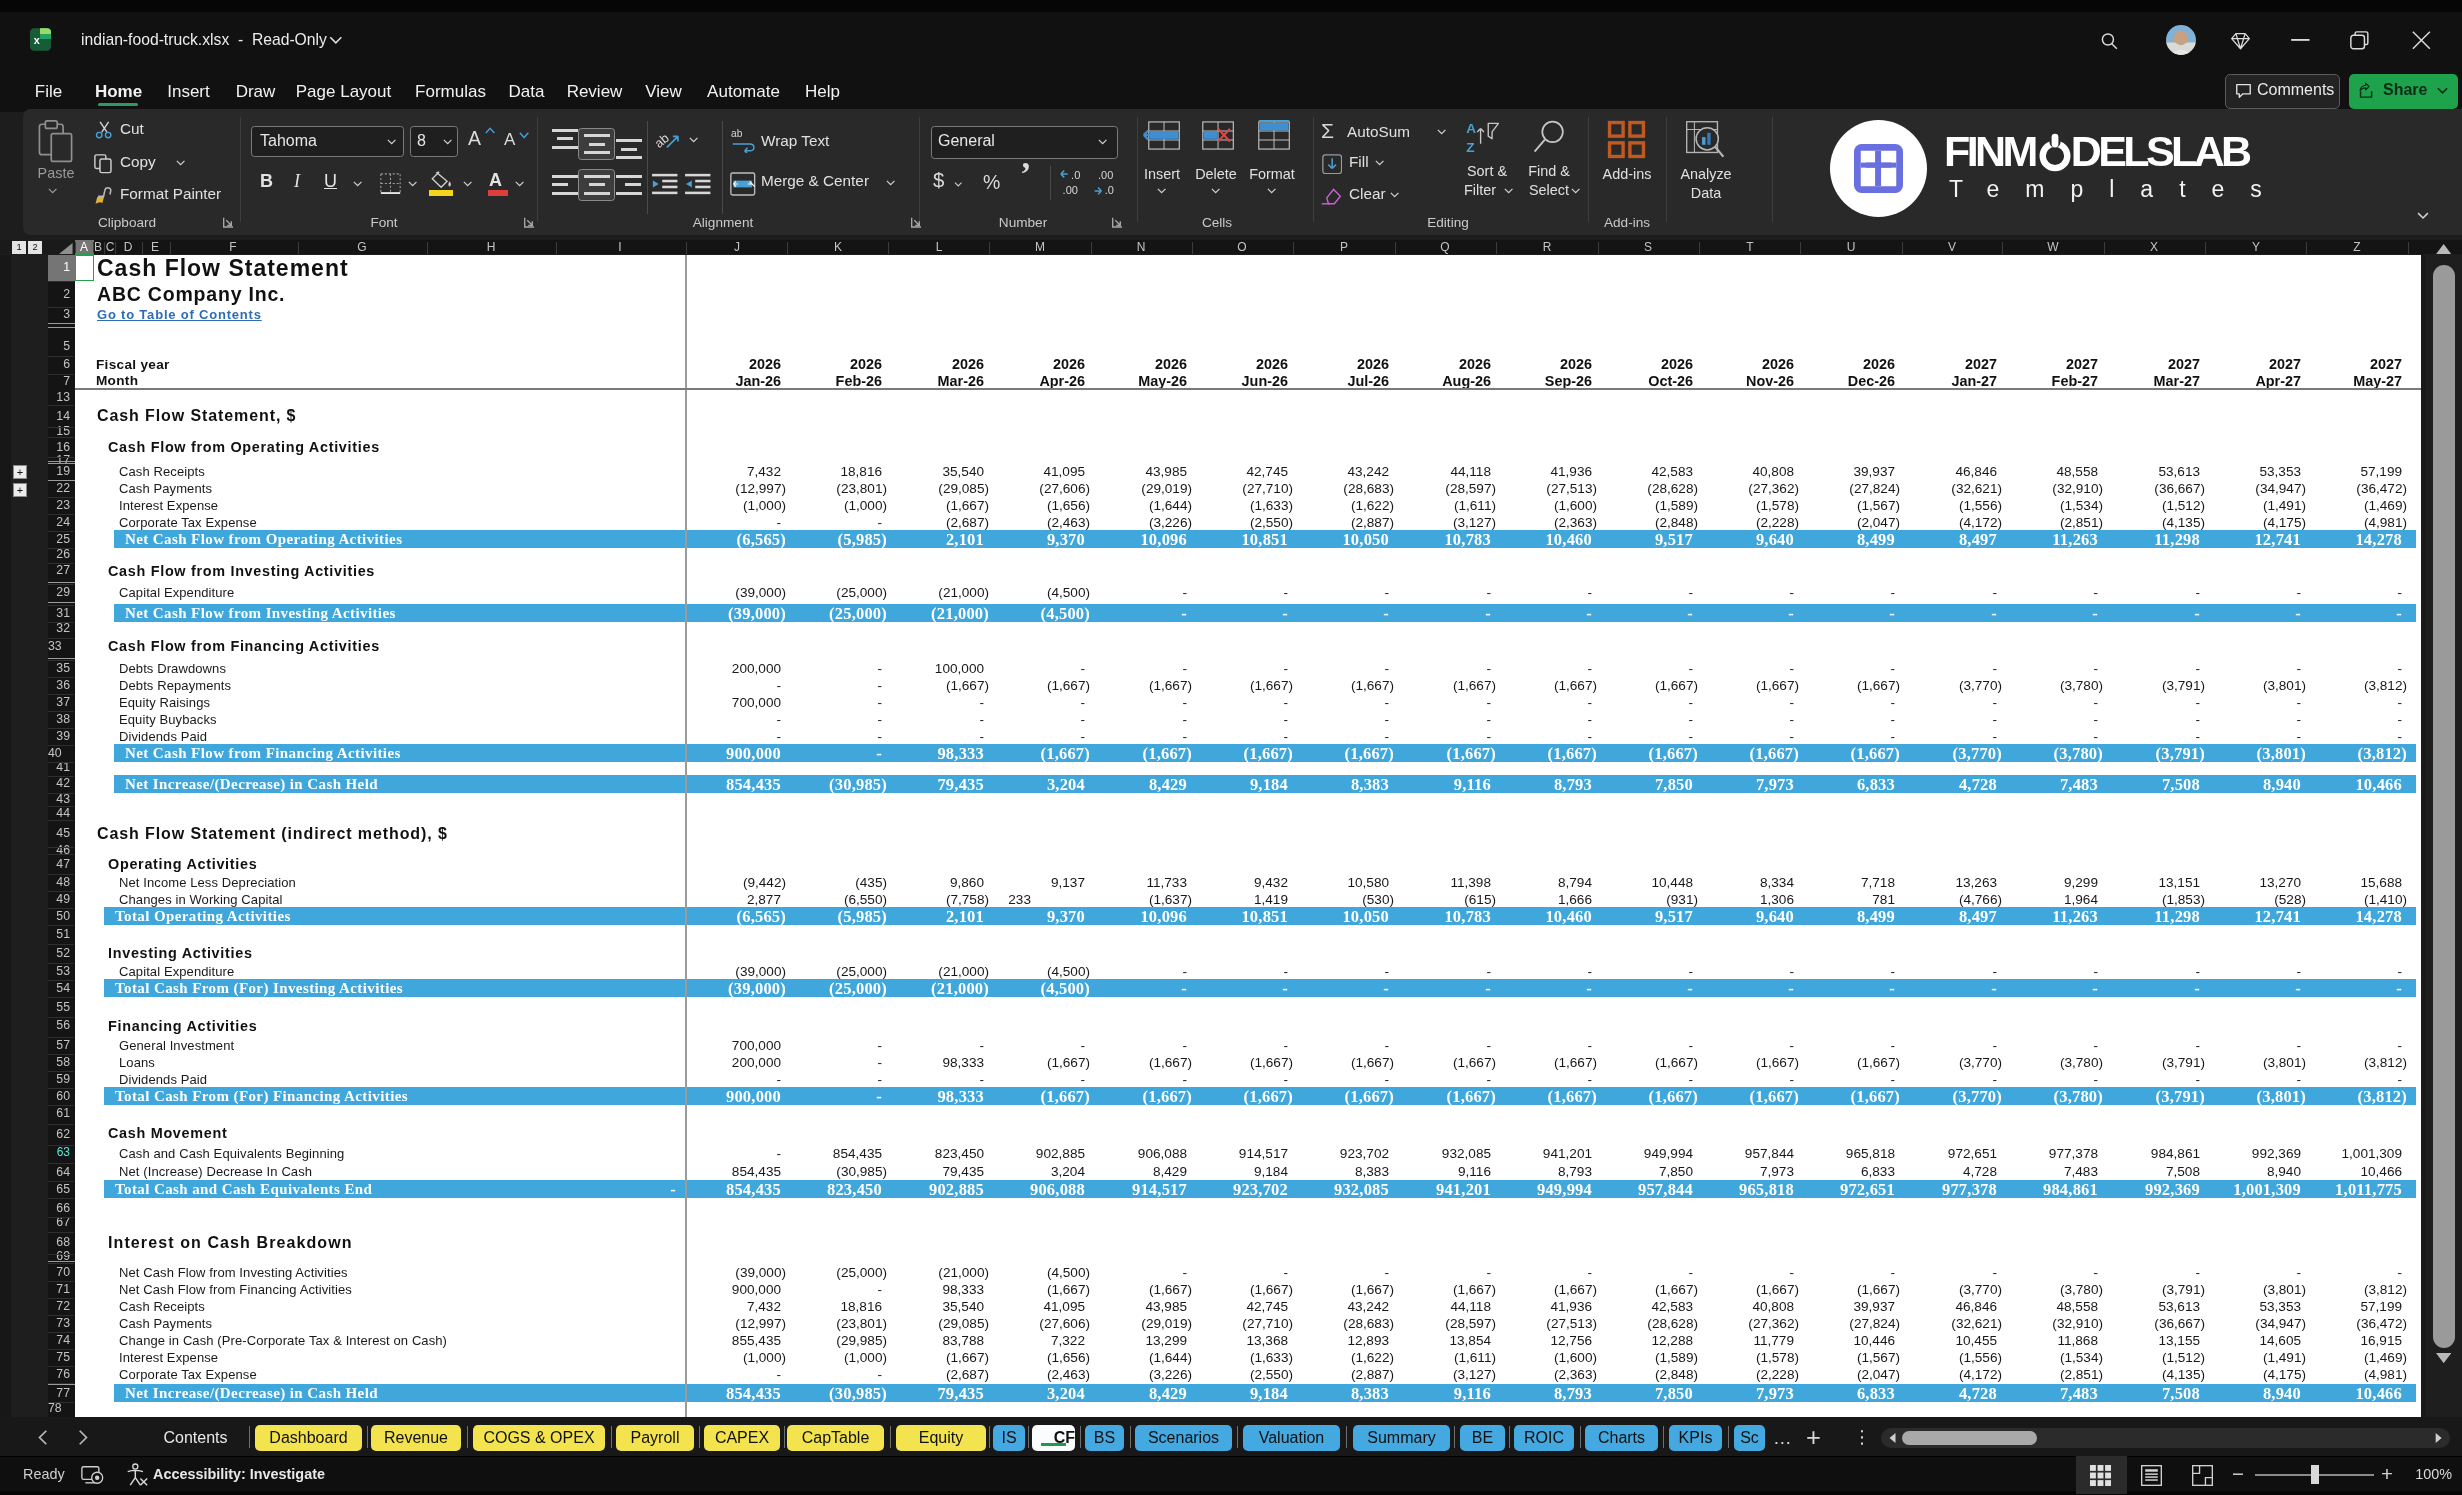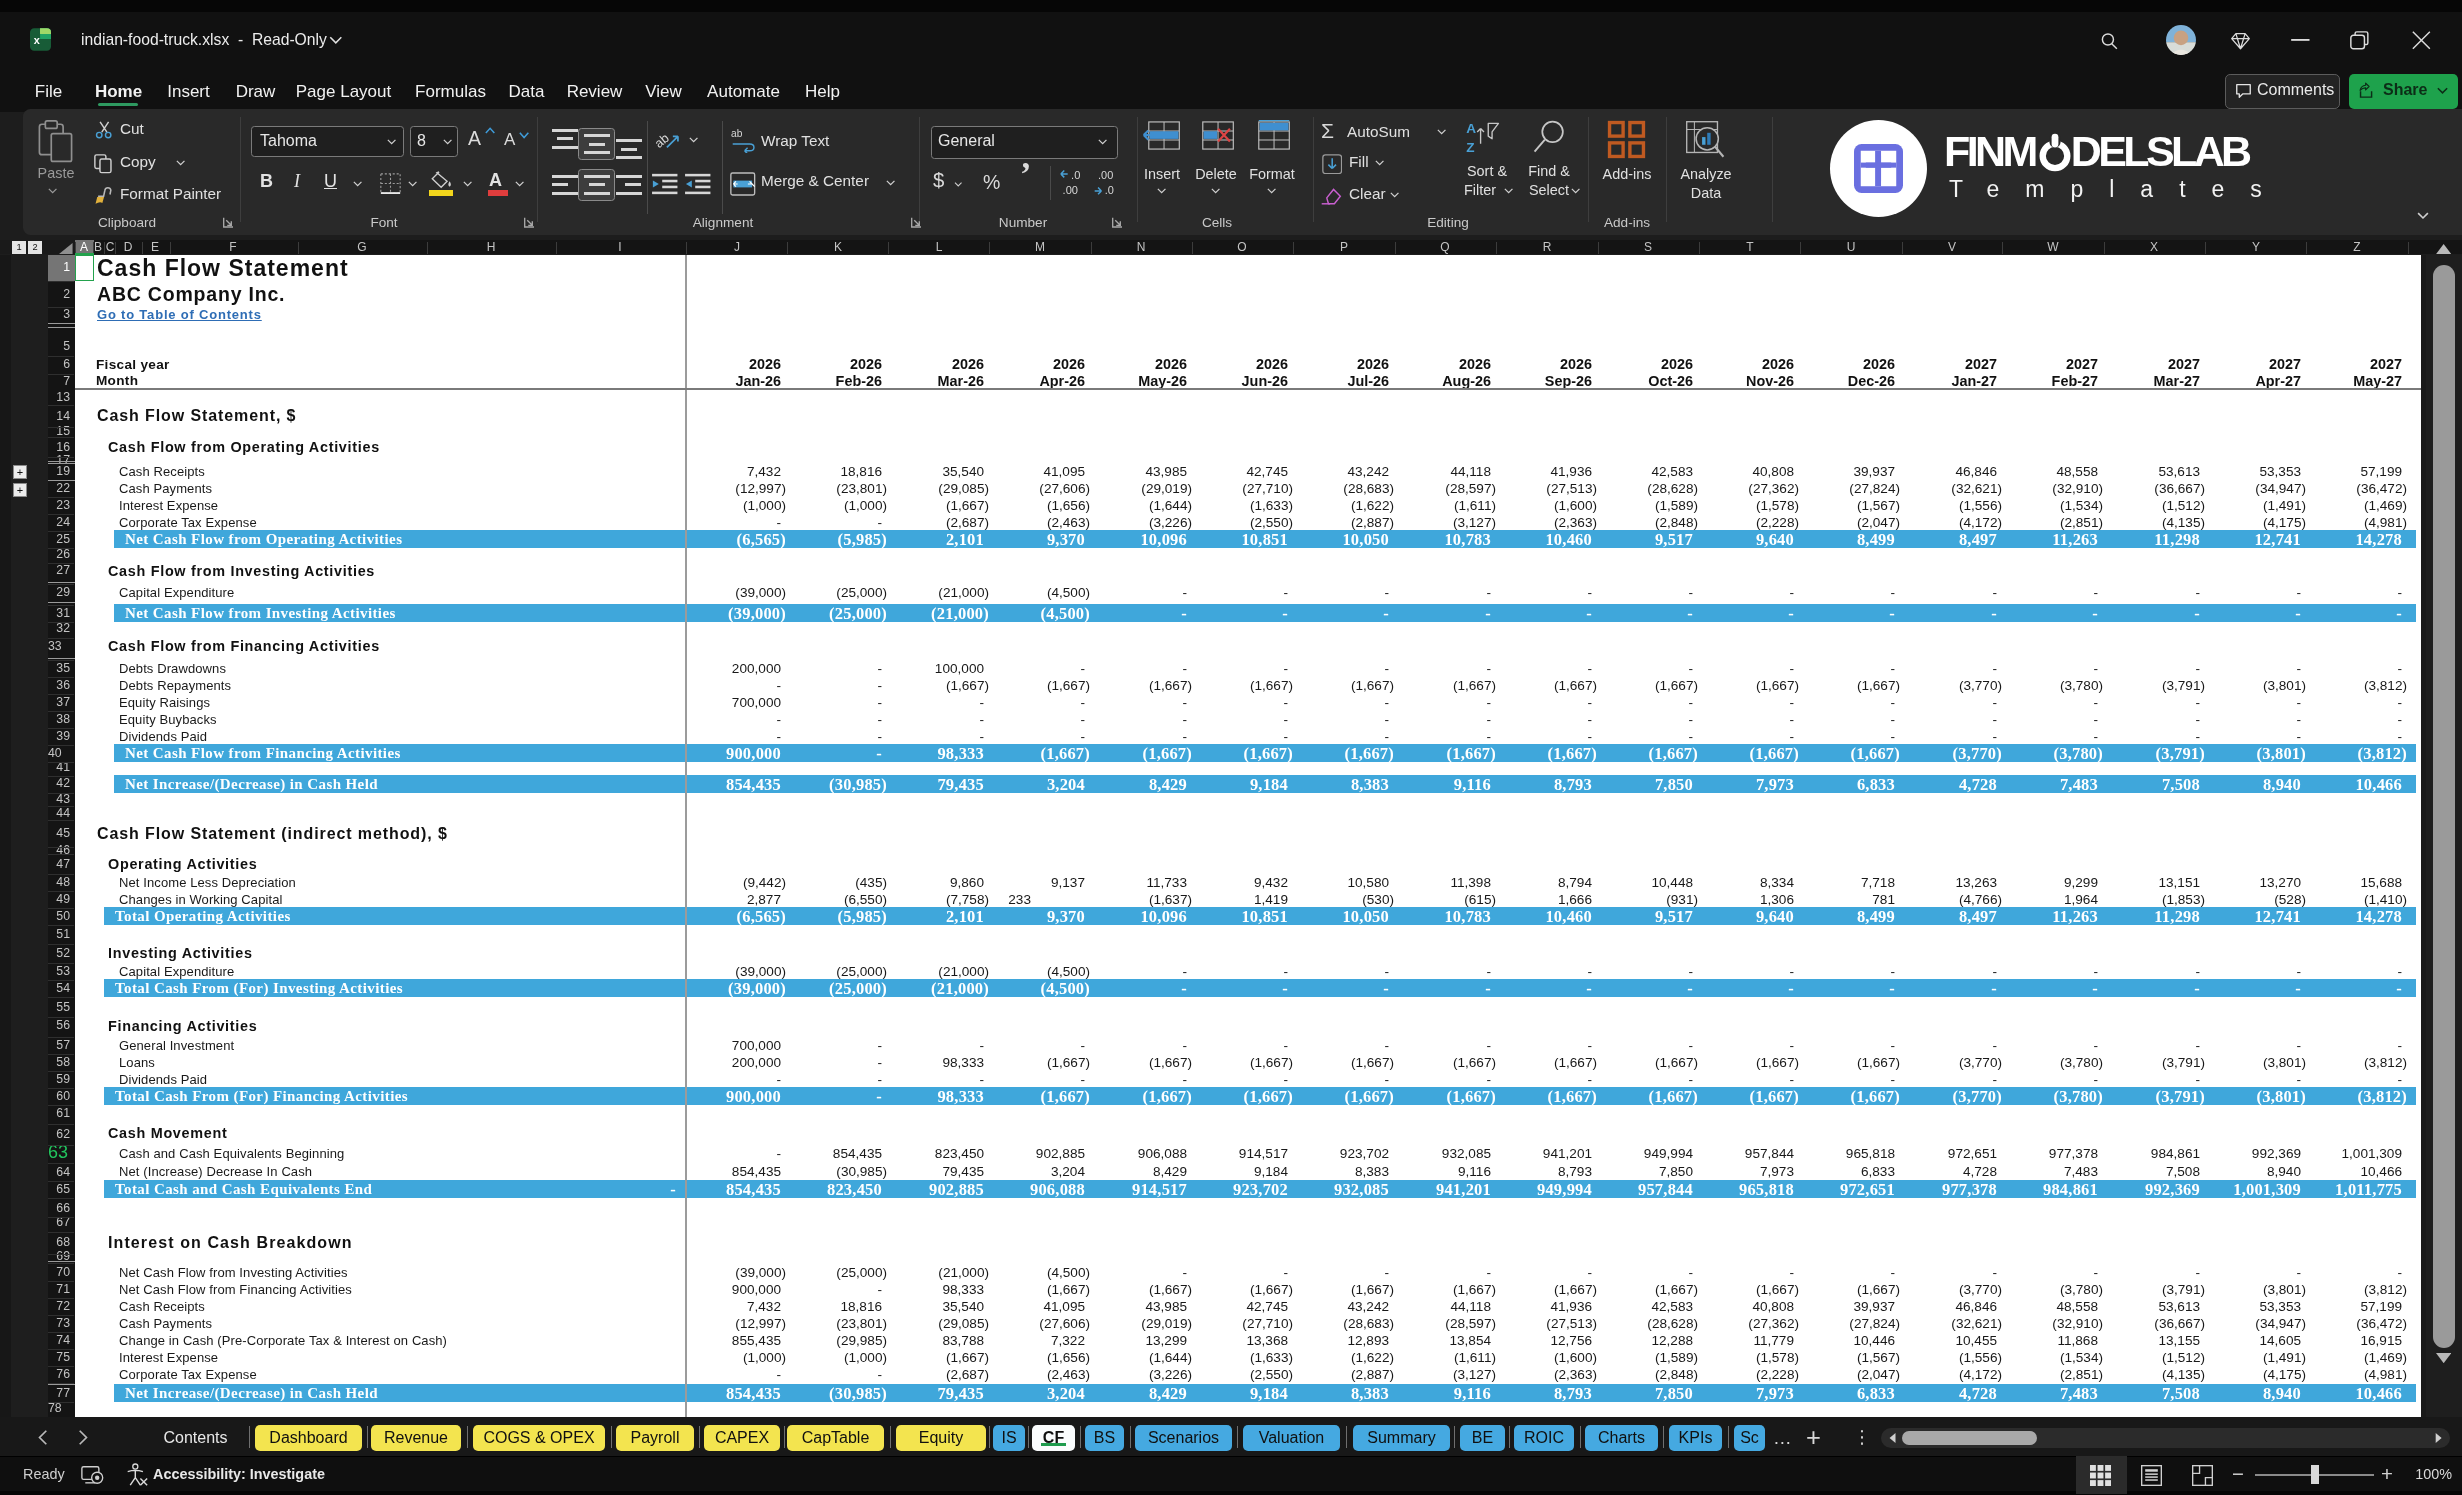--- a/index.html
+++ b/index.html
@@ -494,21 +494,21 @@
 <div class="t" style="left:48px;top:964px;width:22px;height:15.3px;overflow:hidden;text-align:right;font-size:12.3px;line-height:15.3px;color:#c4c4c4">53</div>
 <div class="t" style="left:48px;top:981px;width:22px;height:15.3px;overflow:hidden;text-align:right;font-size:12.3px;line-height:15.3px;color:#c4c4c4">54</div>
 <div class="t" style="left:48px;top:1000px;width:22px;height:15.3px;overflow:hidden;text-align:right;font-size:12.3px;line-height:15.3px;color:#c4c4c4">55</div>
 <div class="t" style="left:48px;top:1018px;width:22px;height:15.3px;overflow:hidden;text-align:right;font-size:12.3px;line-height:15.3px;color:#c4c4c4">56</div>
 <div class="t" style="left:48px;top:1038px;width:22px;height:15.3px;overflow:hidden;text-align:right;font-size:12.3px;line-height:15.3px;color:#c4c4c4">57</div>
 <div class="t" style="left:48px;top:1055px;width:22px;height:15.3px;overflow:hidden;text-align:right;font-size:12.3px;line-height:15.3px;color:#c4c4c4">58</div>
 <div class="t" style="left:48px;top:1072px;width:22px;height:15.3px;overflow:hidden;text-align:right;font-size:12.3px;line-height:15.3px;color:#c4c4c4">59</div>
 <div class="t" style="left:48px;top:1089px;width:22px;height:15.3px;overflow:hidden;text-align:right;font-size:12.3px;line-height:15.3px;color:#c4c4c4">60</div>
 <div class="t" style="left:48px;top:1106px;width:22px;height:15.3px;overflow:hidden;text-align:right;font-size:12.3px;line-height:15.3px;color:#c4c4c4">61</div>
 <div class="t" style="left:48px;top:1127px;width:22px;height:15.3px;overflow:hidden;text-align:right;font-size:12.3px;line-height:15.3px;color:#c4c4c4">62</div>
-<div class="t" style="left:48px;top:1145px;width:22px;height:15.3px;overflow:hidden;text-align:left;font-size:18px;line-height:15.3px;color:#22c55e">63</div>
+<div class="t" style="left:48px;top:1145px;width:22px;height:15.3px;overflow:hidden;text-align:right;font-size:12px;line-height:15.3px;color:#5eead4">63</div>
 <div class="t" style="left:48px;top:1165px;width:22px;height:15.3px;overflow:hidden;text-align:right;font-size:12.3px;line-height:15.3px;color:#c4c4c4">64</div>
 <div class="t" style="left:48px;top:1182px;width:22px;height:15.3px;overflow:hidden;text-align:right;font-size:12.3px;line-height:15.3px;color:#c4c4c4">65</div>
 <div class="t" style="left:48px;top:1201px;width:22px;height:15.3px;overflow:hidden;text-align:right;font-size:12.3px;line-height:15.3px;color:#c4c4c4">66</div>
 <div class="t" style="left:48px;top:1215px;width:22px;height:15.3px;overflow:hidden;text-align:right;font-size:12.3px;line-height:15.3px;color:#c4c4c4">67</div>
 <div class="t" style="left:48px;top:1235px;width:22px;height:15.3px;overflow:hidden;text-align:right;font-size:12.3px;line-height:15.3px;color:#c4c4c4">68</div>
 <div class="t" style="left:48px;top:1249px;width:22px;height:15.3px;overflow:hidden;text-align:right;font-size:12.3px;line-height:15.3px;color:#c4c4c4">69</div>
 <div class="t" style="left:48px;top:1265px;width:22px;height:15.3px;overflow:hidden;text-align:right;font-size:12.3px;line-height:15.3px;color:#c4c4c4">70</div>
 <div class="t" style="left:48px;top:1282px;width:22px;height:15.3px;overflow:hidden;text-align:right;font-size:12.3px;line-height:15.3px;color:#c4c4c4">71</div>
 <div class="t" style="left:48px;top:1299px;width:22px;height:15.3px;overflow:hidden;text-align:right;font-size:12.3px;line-height:15.3px;color:#c4c4c4">72</div>
 <div class="t" style="left:48px;top:1316px;width:22px;height:15.3px;overflow:hidden;text-align:right;font-size:12.3px;line-height:15.3px;color:#c4c4c4">73</div>
@@ -1307,21 +1307,21 @@
 <div style="left:1663px;top:1426px;width:0.8px;height:22px;background:#6f6f6f"></div>
 <div style="left:1728px;top:1426px;width:0.8px;height:22px;background:#6f6f6f"></div>
 <div class="t" style="left:255px;top:1425px;width:107px;height:25.5px;background:#f3e44f;border-radius:5.1px;color:#101010;font-size:16px;font-weight:normal;text-align:center;line-height:25.5px;overflow:hidden">Dashboard</div>
 <div class="t" style="left:371px;top:1425px;width:90px;height:25.5px;background:#f3e44f;border-radius:5.1px;color:#101010;font-size:16px;font-weight:normal;text-align:center;line-height:25.5px;overflow:hidden">Revenue</div>
 <div class="t" style="left:473px;top:1425px;width:132px;height:25.5px;background:#f3e44f;border-radius:5.1px;color:#101010;font-size:16px;font-weight:normal;text-align:center;line-height:25.5px;overflow:hidden">COGS &amp; OPEX</div>
 <div class="t" style="left:616px;top:1425px;width:78px;height:25.5px;background:#f3e44f;border-radius:5.1px;color:#101010;font-size:16px;font-weight:normal;text-align:center;line-height:25.5px;overflow:hidden">Payroll</div>
 <div class="t" style="left:704px;top:1425px;width:76px;height:25.5px;background:#f3e44f;border-radius:5.1px;color:#101010;font-size:16px;font-weight:normal;text-align:center;line-height:25.5px;overflow:hidden">CAPEX</div>
 <div class="t" style="left:787px;top:1425px;width:97px;height:25.5px;background:#f3e44f;border-radius:5.1px;color:#101010;font-size:16px;font-weight:normal;text-align:center;line-height:25.5px;overflow:hidden">CapTable</div>
 <div class="t" style="left:896px;top:1425px;width:90px;height:25.5px;background:#f3e44f;border-radius:5.1px;color:#101010;font-size:16px;font-weight:normal;text-align:center;line-height:25.5px;overflow:hidden">Equity</div>
 <div class="t" style="left:993px;top:1425px;width:32px;height:25.5px;background:#45a9e1;border-radius:5.1px;color:#101010;font-size:16px;font-weight:normal;text-align:center;line-height:25.5px;overflow:hidden">IS</div>
-<div class="t" style="left:1032px;top:1425px;width:43px;height:25.5px;background:#fafcfd;border-radius:5.1px;color:#101010;font-size:16px;font-weight:bold;text-align:center;line-height:25.5px;overflow:hidden">CF</div>
+<div class="t" style="left:1032px;top:1425px;width:43px;height:25.5px;background:#fafcfd;border-radius:5.1px;color:#101010;font-size:16px;font-weight:bold;text-align:right;line-height:25.5px;overflow:hidden">CF</div>
 <div class="t" style="left:1085px;top:1425px;width:39px;height:25.5px;background:#45a9e1;border-radius:5.1px;color:#101010;font-size:16px;font-weight:normal;text-align:center;line-height:25.5px;overflow:hidden">BS</div>
 <div class="t" style="left:1135px;top:1425px;width:97px;height:25.5px;background:#45a9e1;border-radius:5.1px;color:#101010;font-size:16px;font-weight:normal;text-align:center;line-height:25.5px;overflow:hidden">Scenarios</div>
 <div class="t" style="left:1243px;top:1425px;width:97px;height:25.5px;background:#45a9e1;border-radius:5.1px;color:#101010;font-size:16px;font-weight:normal;text-align:center;line-height:25.5px;overflow:hidden">Valuation</div>
 <div class="t" style="left:1353px;top:1425px;width:97px;height:25.5px;background:#45a9e1;border-radius:5.1px;color:#101010;font-size:16px;font-weight:normal;text-align:center;line-height:25.5px;overflow:hidden">Summary</div>
 <div class="t" style="left:1460px;top:1425px;width:45px;height:25.5px;background:#45a9e1;border-radius:5.1px;color:#101010;font-size:16px;font-weight:normal;text-align:center;line-height:25.5px;overflow:hidden">BE</div>
 <div class="t" style="left:1514px;top:1425px;width:60px;height:25.5px;background:#45a9e1;border-radius:5.1px;color:#101010;font-size:16px;font-weight:normal;text-align:center;line-height:25.5px;overflow:hidden">ROIC</div>
 <div class="t" style="left:1585px;top:1425px;width:73px;height:25.5px;background:#45a9e1;border-radius:5.1px;color:#101010;font-size:16px;font-weight:normal;text-align:center;line-height:25.5px;overflow:hidden">Charts</div>
 <div class="t" style="left:1669px;top:1425px;width:53px;height:25.5px;background:#45a9e1;border-radius:5.1px;color:#101010;font-size:16px;font-weight:normal;text-align:center;line-height:25.5px;overflow:hidden">KPIs</div>
 <div class="t" style="left:1734px;top:1425px;width:31px;height:25.5px;background:#45a9e1;border-radius:5.1px;color:#101010;font-size:16px;font-weight:normal;text-align:center;line-height:25.5px;overflow:hidden">Sc</div>
 <div style="left:1041px;top:1443px;width:24.6px;height:3.4px;background:#1e9b4d"></div>

